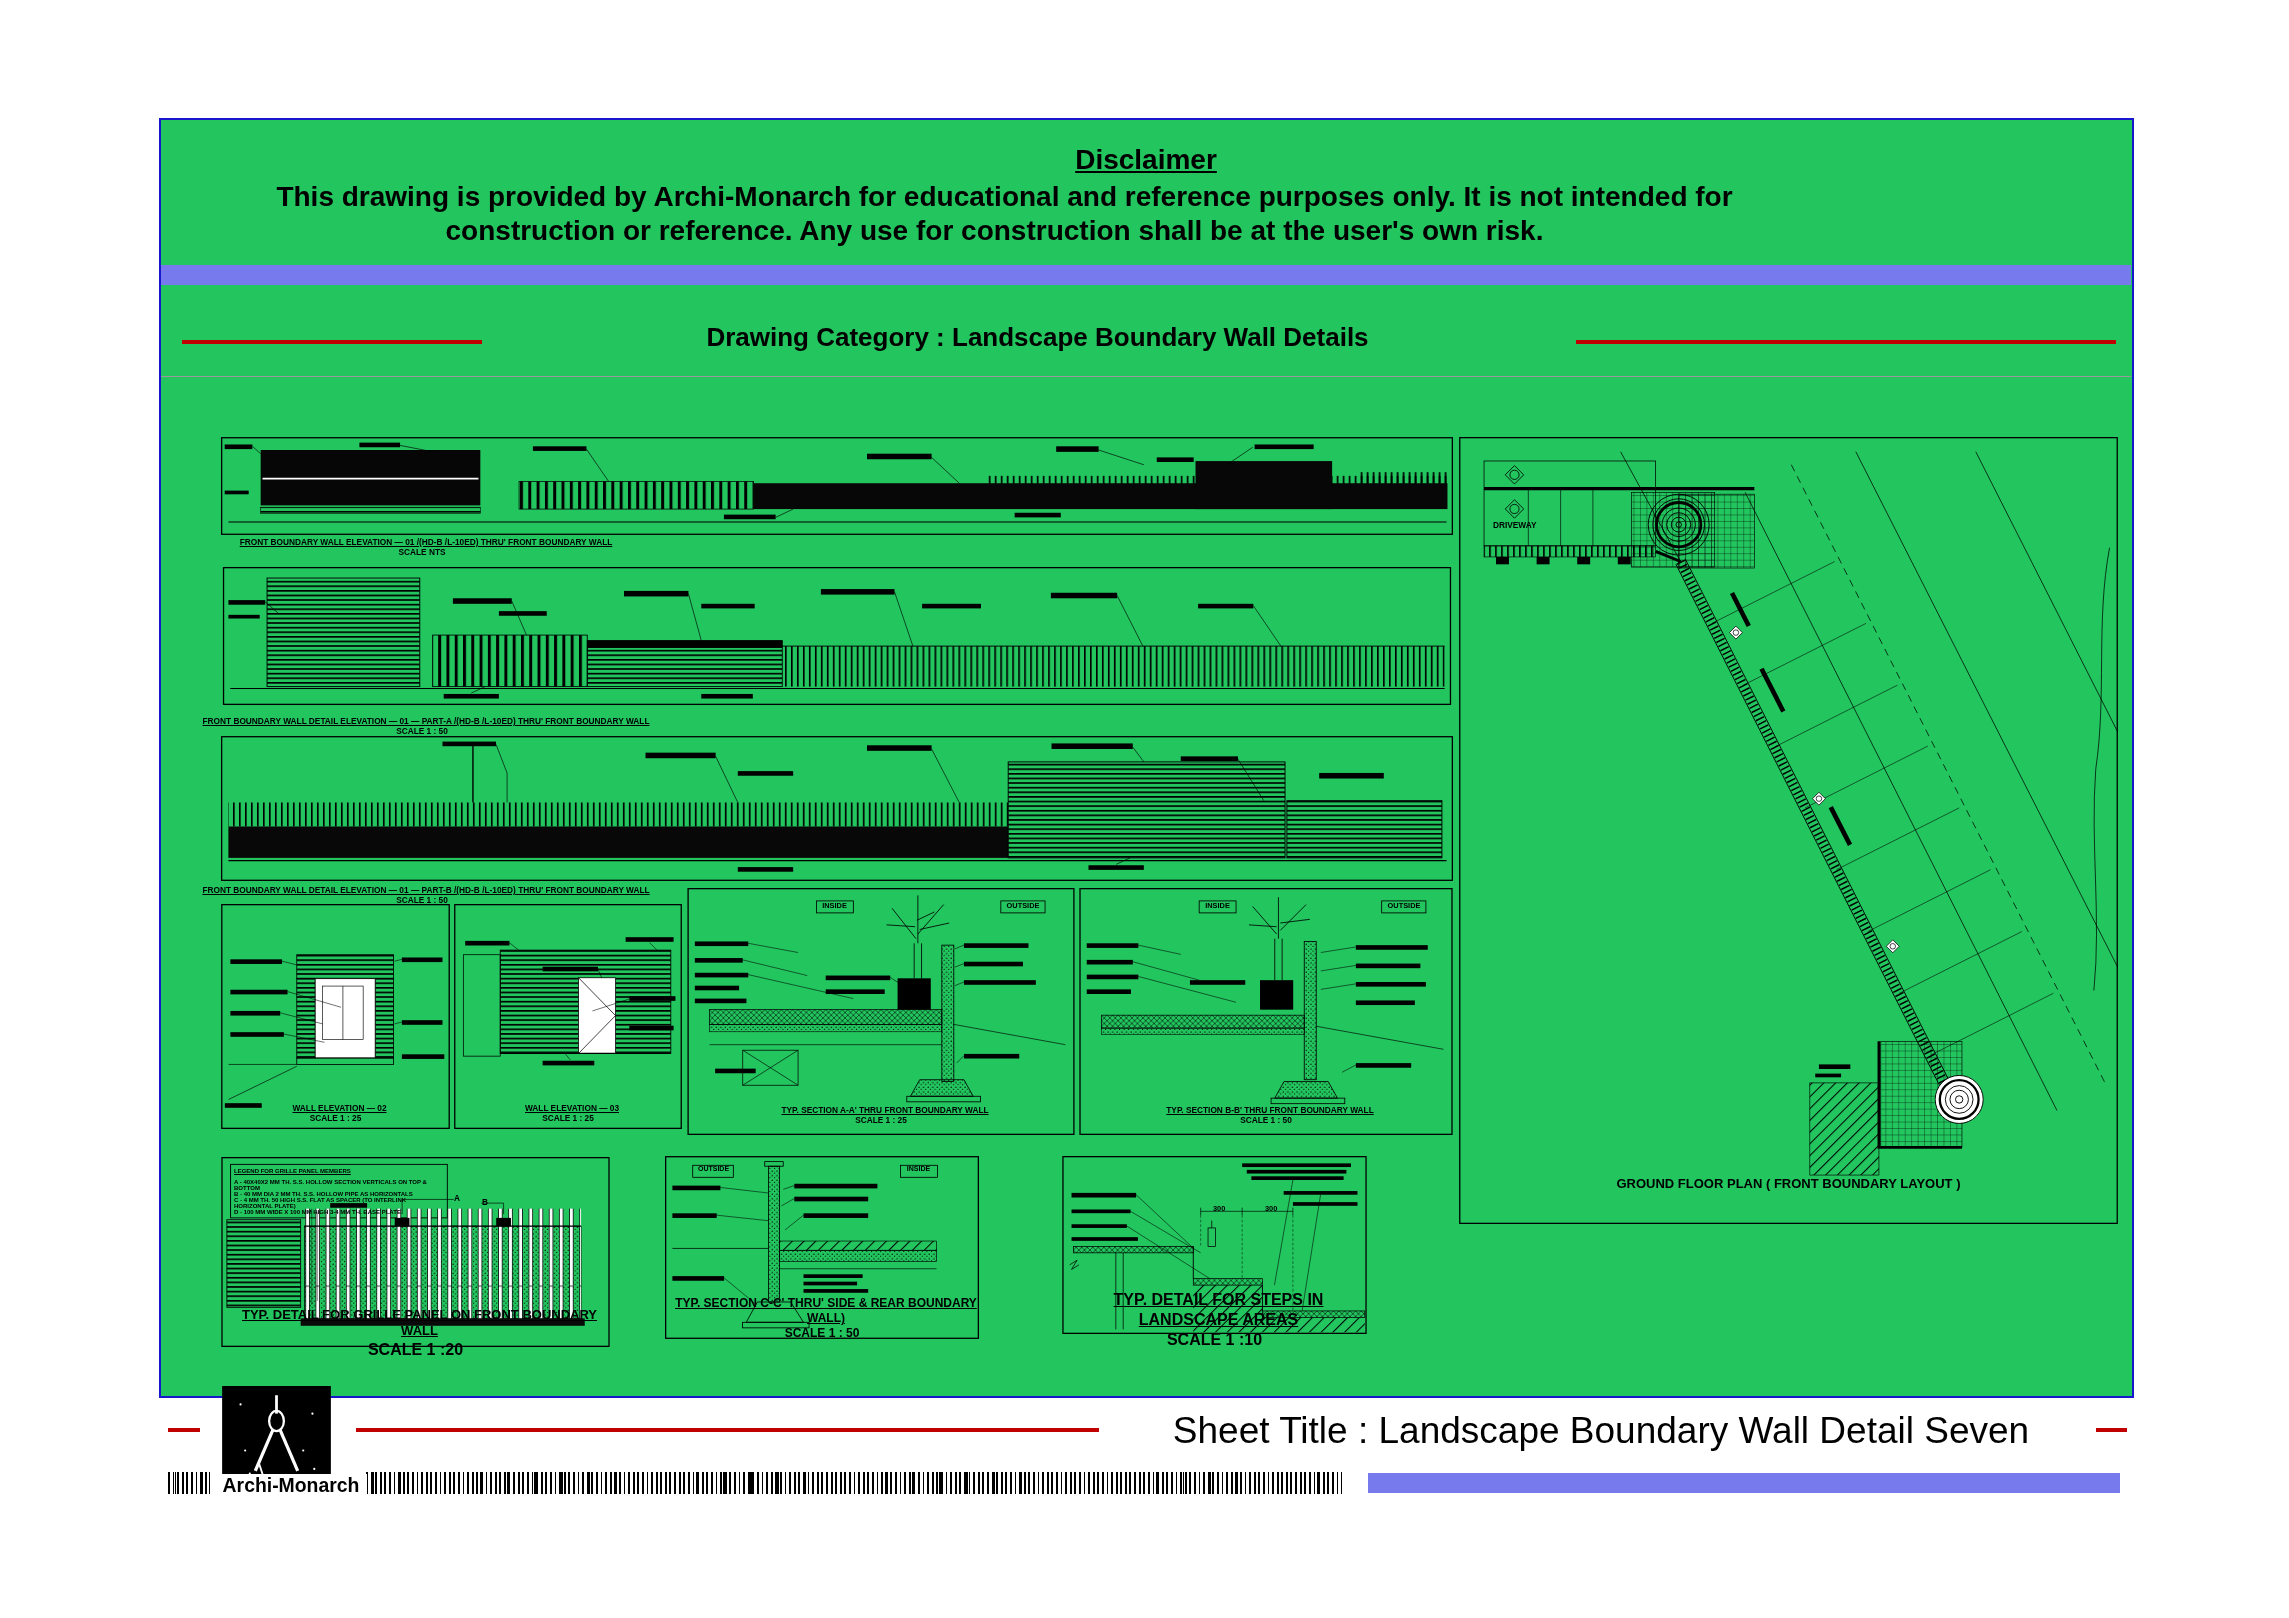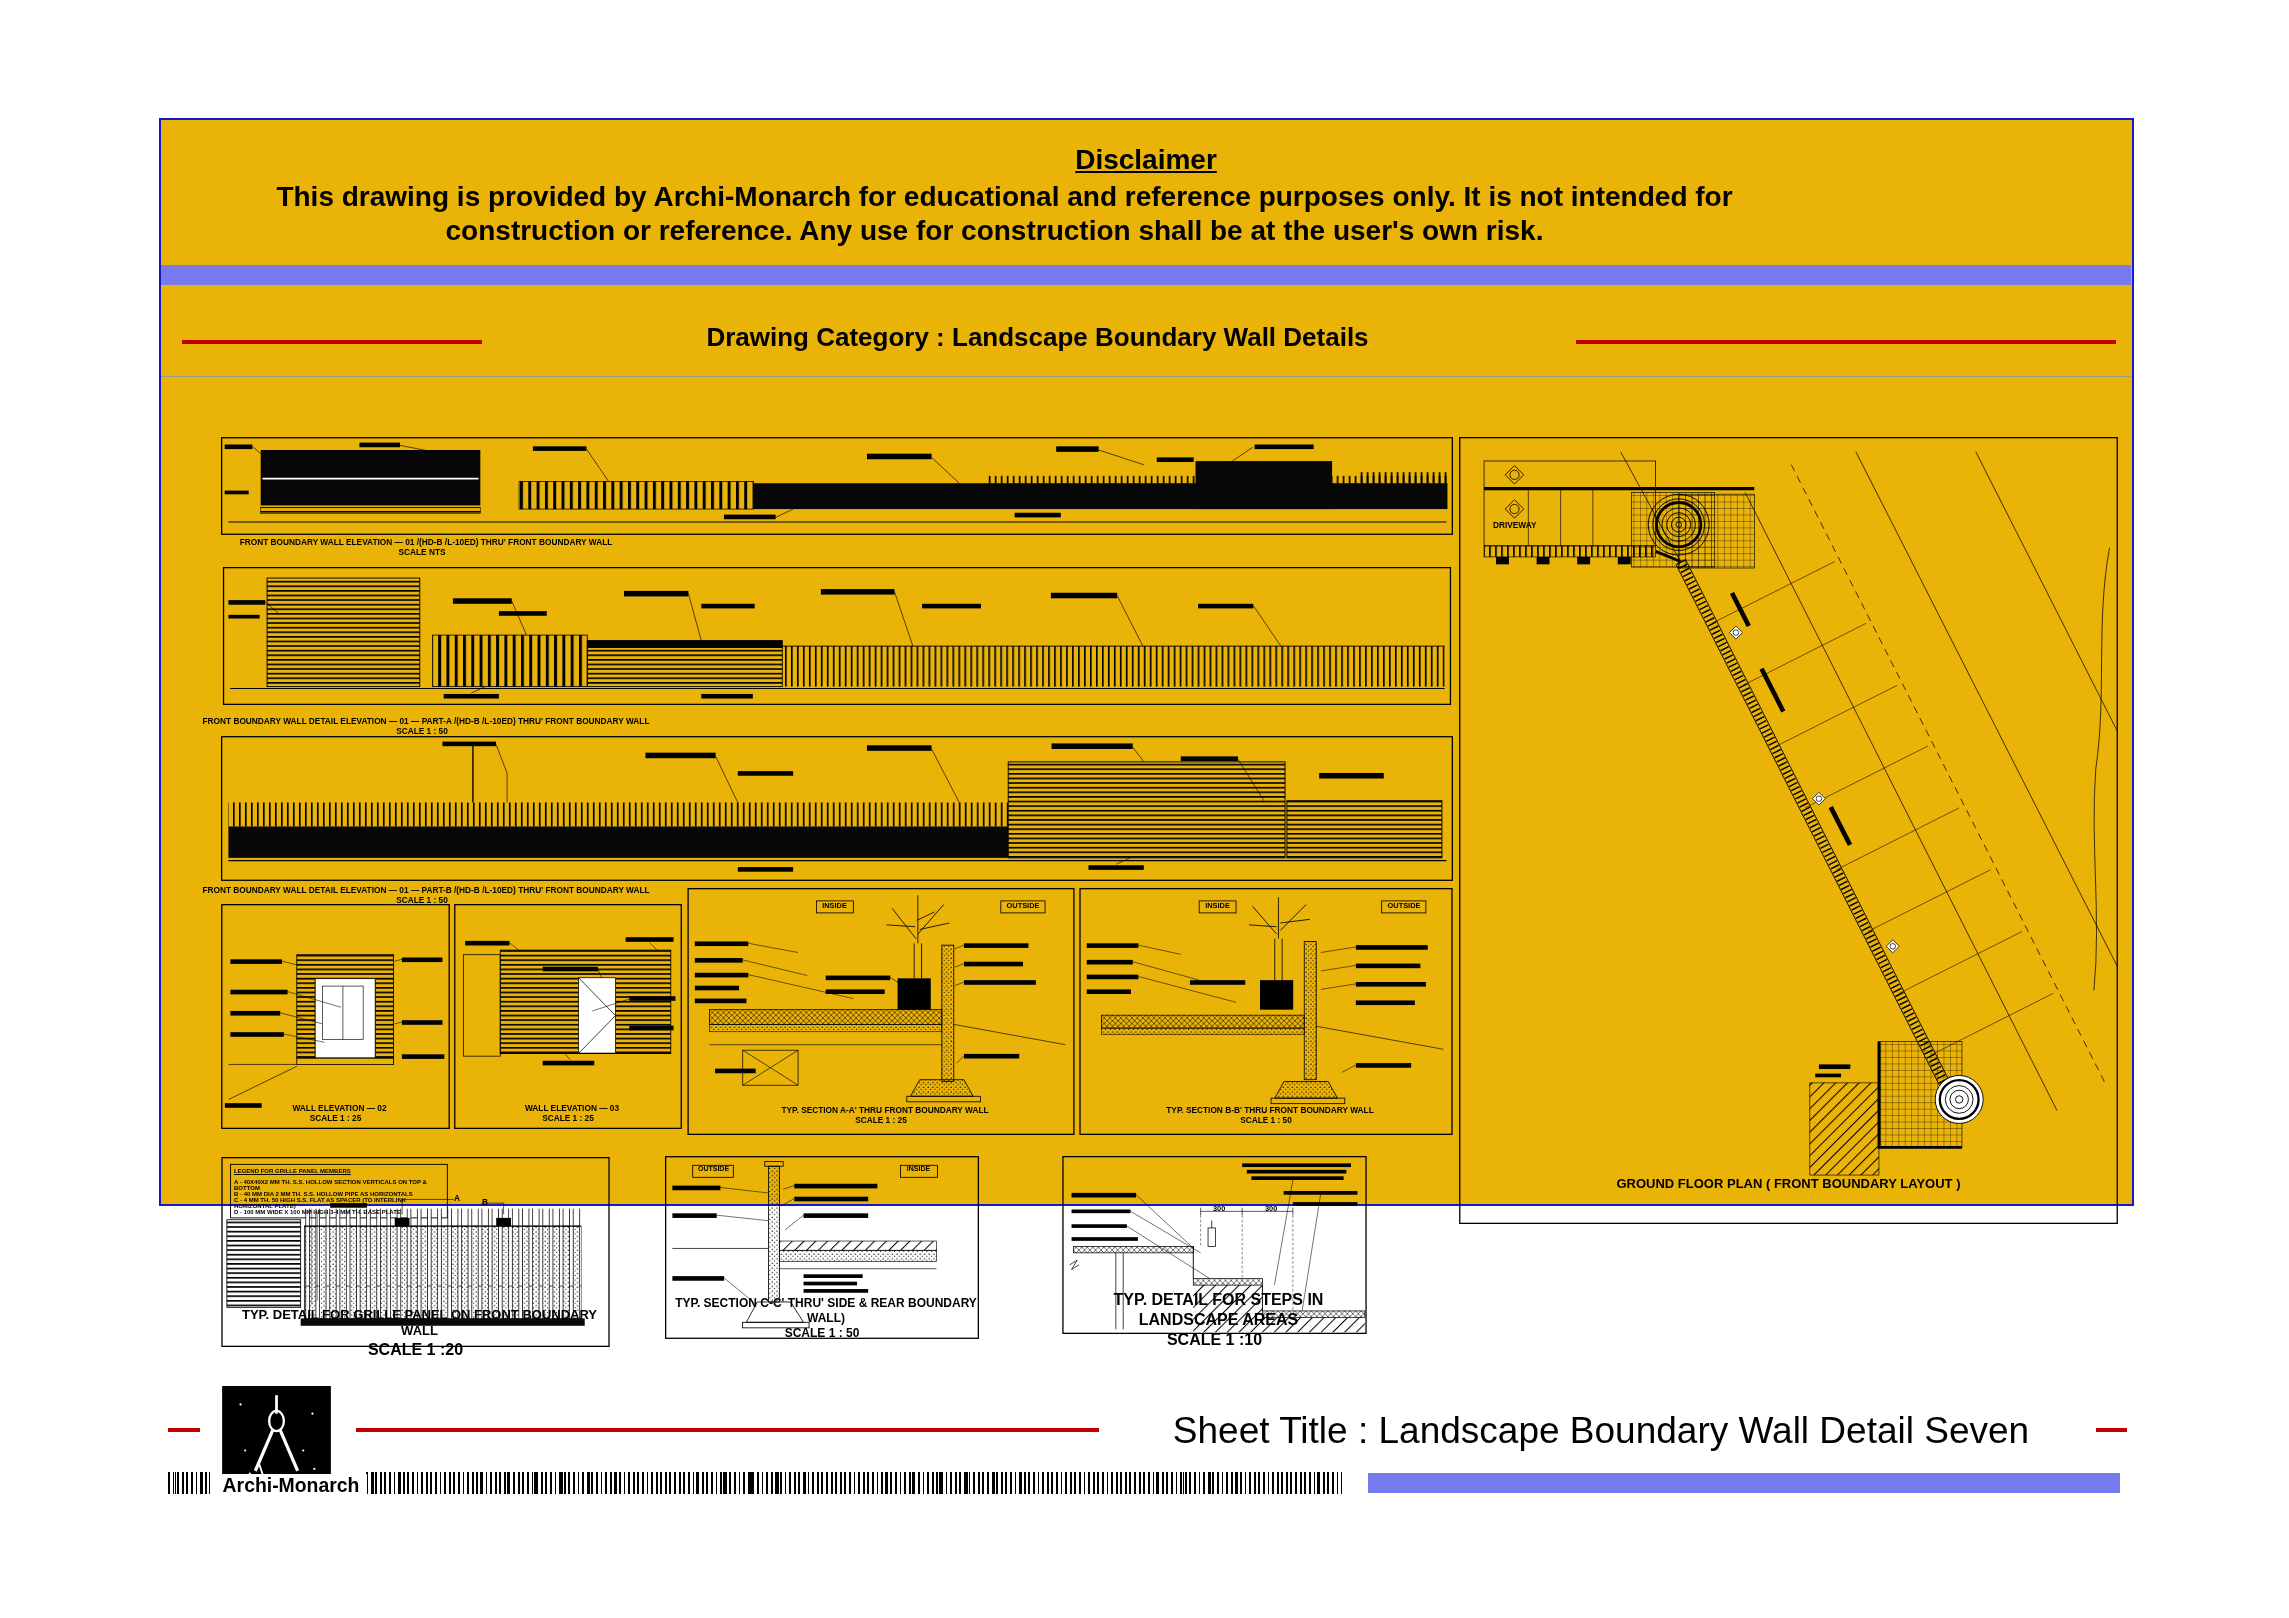--- a/index.html
+++ b/index.html
@@ -1,33 +1,33 @@
 <!DOCTYPE html>
 <html style="font-size:14.8px"><head>
 <meta charset="utf-8">
 <style>
   html,body{margin:0;padding:0;background:#fff;}
   #page{position:relative;width:2290px;height:1619px;background:#fff;
         font-family:"Liberation Sans",sans-serif;color:#000;overflow:hidden;}
-  #sheet{position:absolute;left:159px;top:118px;width:1975px;height:1088px;
-         border:2.8px solid #1717cd;box-sizing:border-box;background:#eab308;}
+  #sheet{position:absolute;left:159px;top:118px;width:1975px;height:1280px;
+         border:2.8px solid #1717cd;box-sizing:border-box;background:#22c55e;}
   .abs{position:absolute;}
   .ctr{text-align:center;}
   .b{font-weight:bold;}
   .u{text-decoration:underline;}
   #disc-title{left:0;top:24px;width:1970px;font-size:28px;font-weight:bold;text-decoration:underline;}
   #disc-l1{left:0;top:61px;width:1667px;font-size:28px;font-weight:bold;padding-left:10px;}
   #disc-l2{left:0;top:95px;width:1667px;font-size:28px;font-weight:bold;}
   #purple-bar{left:0;top:145px;width:1970px;height:20px;background:#767aec;}
   #cat-line-l{left:21px;top:220px;width:300px;height:3.7px;background:#c10000;}
   #cat-line-r{left:1415px;top:220px;width:540px;height:3.7px;background:#c10000;}
   #cat-title{left:333px;top:202px;width:1087px;font-size:26px;font-weight:bold;}
   #gray-rule{left:0;top:256px;width:1970px;height:0.9px;background:#9a9a9a;}
   .cap{position:absolute;font-weight:bold;line-height:1.25;text-align:center;}
-  .cap .t{display:block;margin-left:8px;}
+  .cap .t{text-decoration:underline;display:block;margin-left:8px;}
   .cap .s{display:block;}
   .cap9{font-size:8.3px;}
   .cap12{font-size:16px;}
   .cap13{font-size:12px;}
   .cap14{font-size:13px;}
   svg{display:block;}
   
   #ft-dash-l{left:7.4px;top:1308px;width:32px;height:3.7px;background:#c10000;}
   #ft-line{left:195px;top:1308px;width:743px;height:3.7px;background:#c10000;}
   #ft-dash-r{left:1935px;top:1308px;width:31px;height:3.7px;background:#c10000;}

